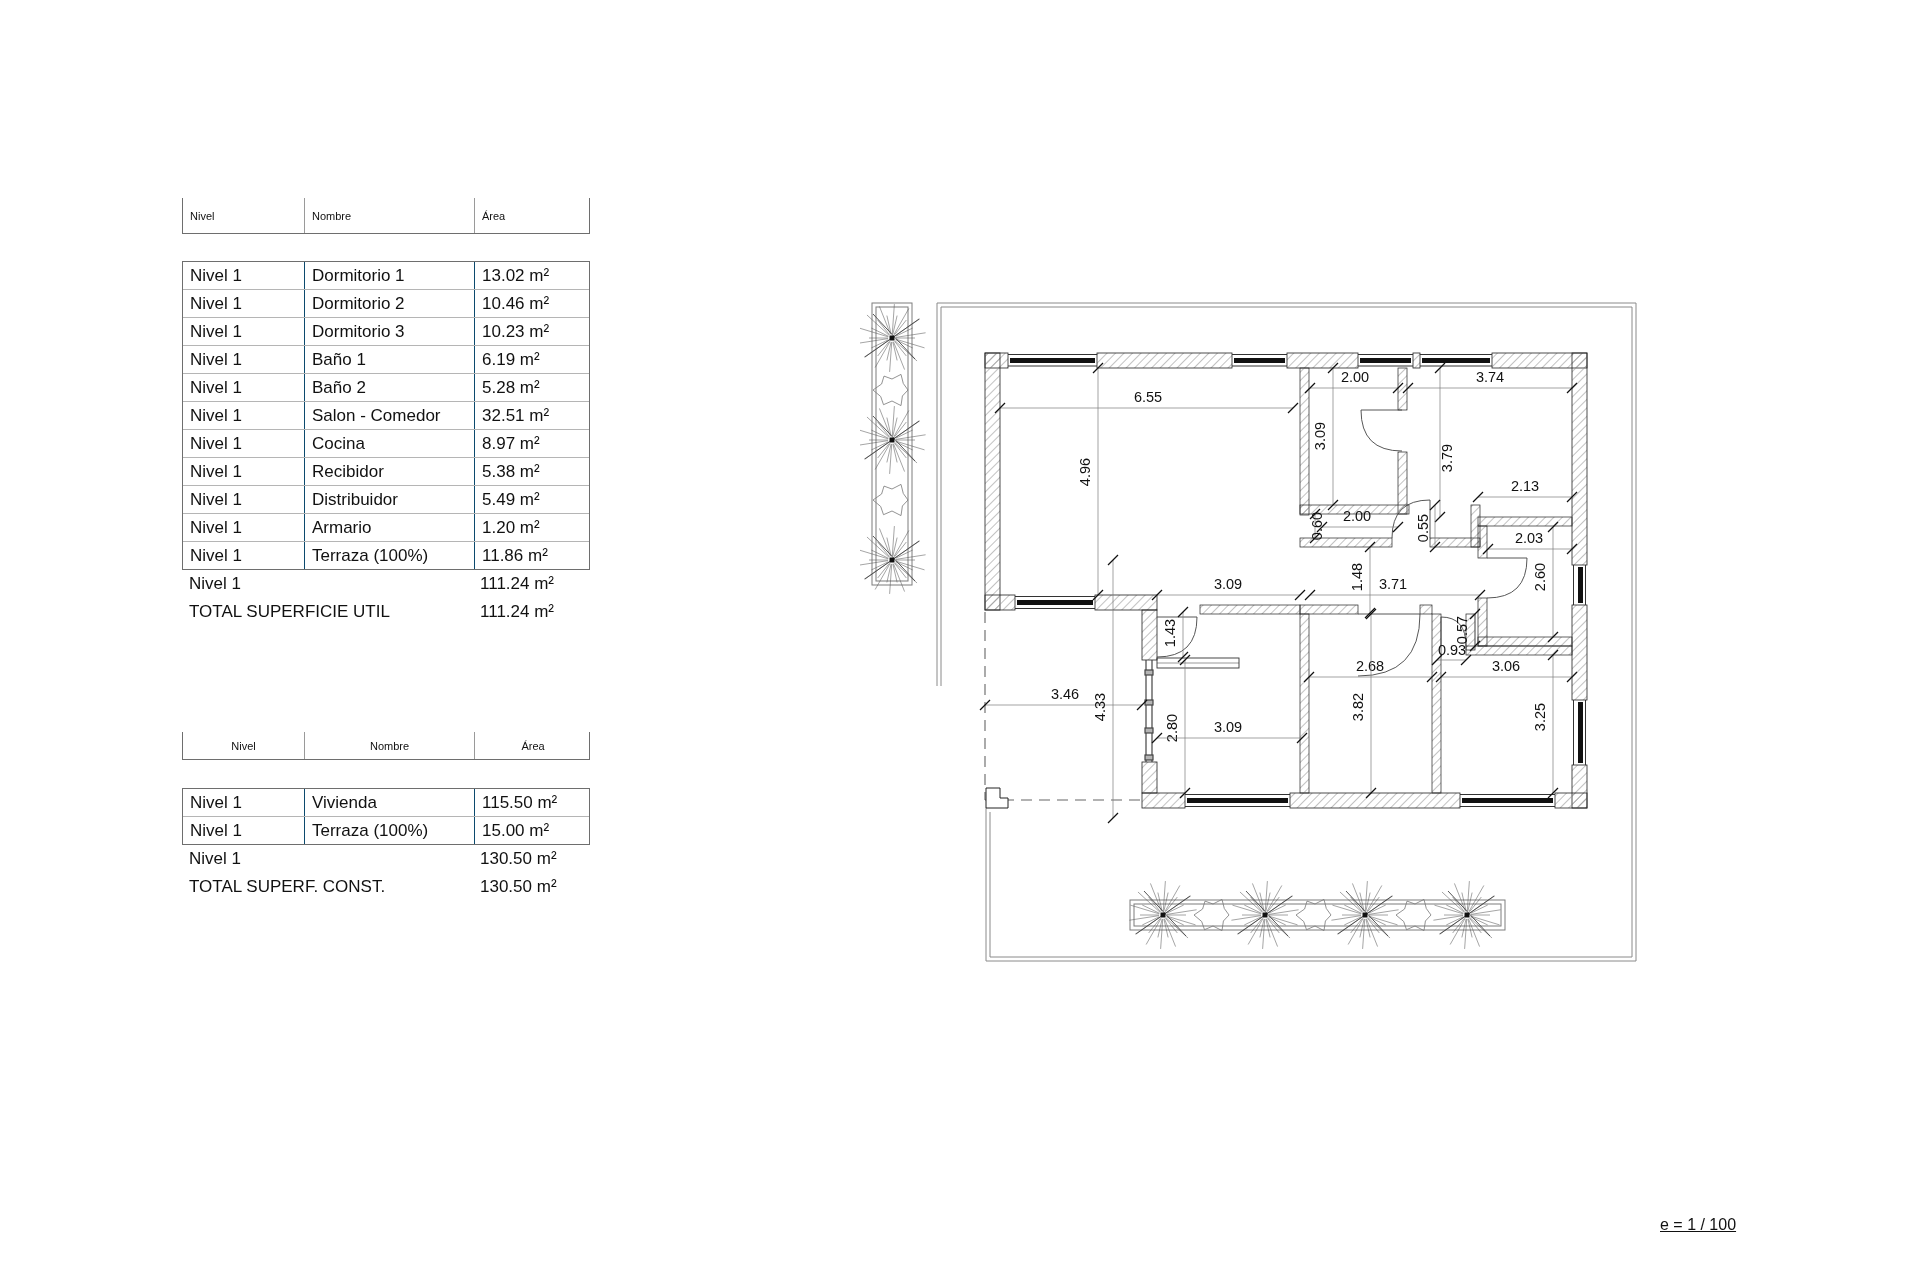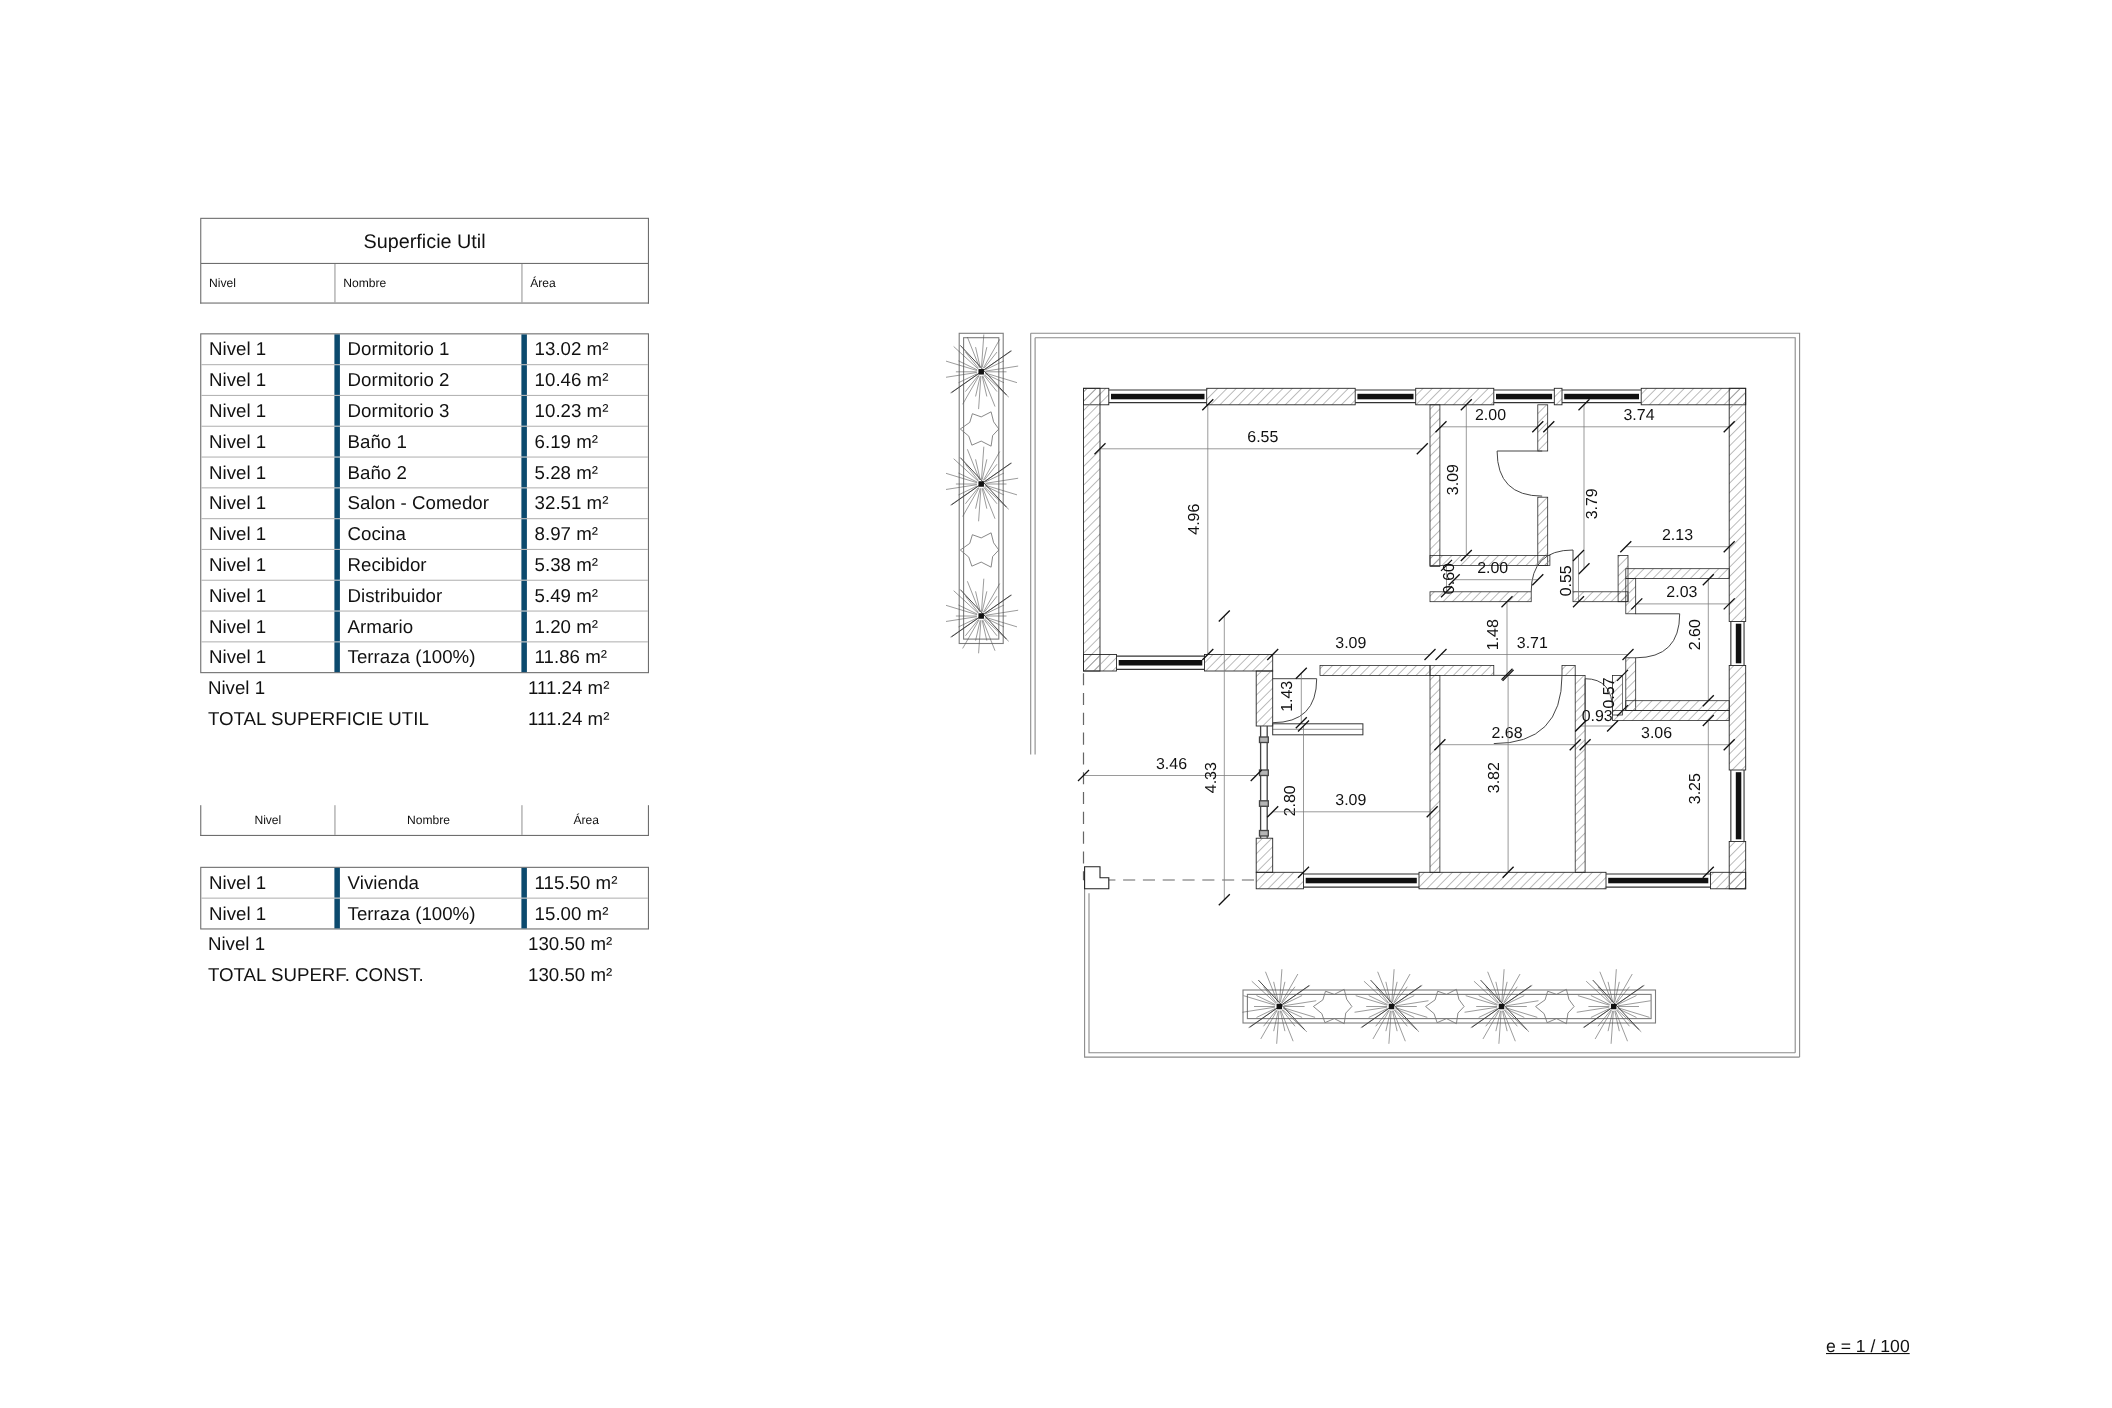--- a/index.html
+++ b/index.html
@@ -16,33 +16,32 @@
     border:1px solid #6e6e6e;border-top:none;display:grid;grid-template-columns:121px 170px 117px;
     align-items:center;font-size:11px;
   }
   .t-head .t-hc{padding-left:7px;border-left:1px solid #9a9a9a;height:35px;display:flex;align-items:center;}
   .t-head .t-hc:first-child{border-left:none;}
   .t2 .t-head .t-hc{justify-content:center;padding-left:0;height:27px;}
   .t-body{border:1px solid #6e6e6e;margin-top:27px;}
   .t2 .t-body{margin-top:28px;}
   .trow{display:grid;grid-template-columns:121px 170px 117px;border-top:1px solid #b5b5b5;}
   .trow:first-child{border-top:none;}
-  .tcell{height:27px;line-height:27px;padding-left:7px;font-size:17px;border-left:5px solid #0c4a6e;white-space:nowrap;overflow:hidden;}
+  .tcell{height:27px;line-height:27px;padding-left:7px;font-size:17px;border-left:1px solid #0c4a6e;white-space:nowrap;overflow:hidden;}
   .tcell:first-child{border-left:none;}
   .t-sub,.t-total{display:grid;grid-template-columns:291px 117px;font-size:17px;}
   .t-sub > div,.t-total > div{height:28px;line-height:28px;padding-left:7px;white-space:nowrap;}
   .t-total{font-size:17px;}
   .scale-note{position:absolute;left:1660px;top:1216px;font-size:16px;color:#111;text-decoration:underline;}
   svg text{font-family:"Liberation Sans", sans-serif;}
 </style>
 </head>
 <body>
 
 <section class="areatable t1" style="left:182px;top:198px;">
-  <div class="t-titlebox">Superficie Util</div>
   <div class="t-head">
     <div class="t-hc">Nivel</div>
     <div class="t-hc">Nombre</div>
     <div class="t-hc">Área</div>
   </div>
   <div class="t-body">
       <div class="trow">
         <div class="tcell">Nivel 1</div>
         <div class="tcell">Dormitorio 1</div>
         <div class="tcell">13.02 m²</div>

